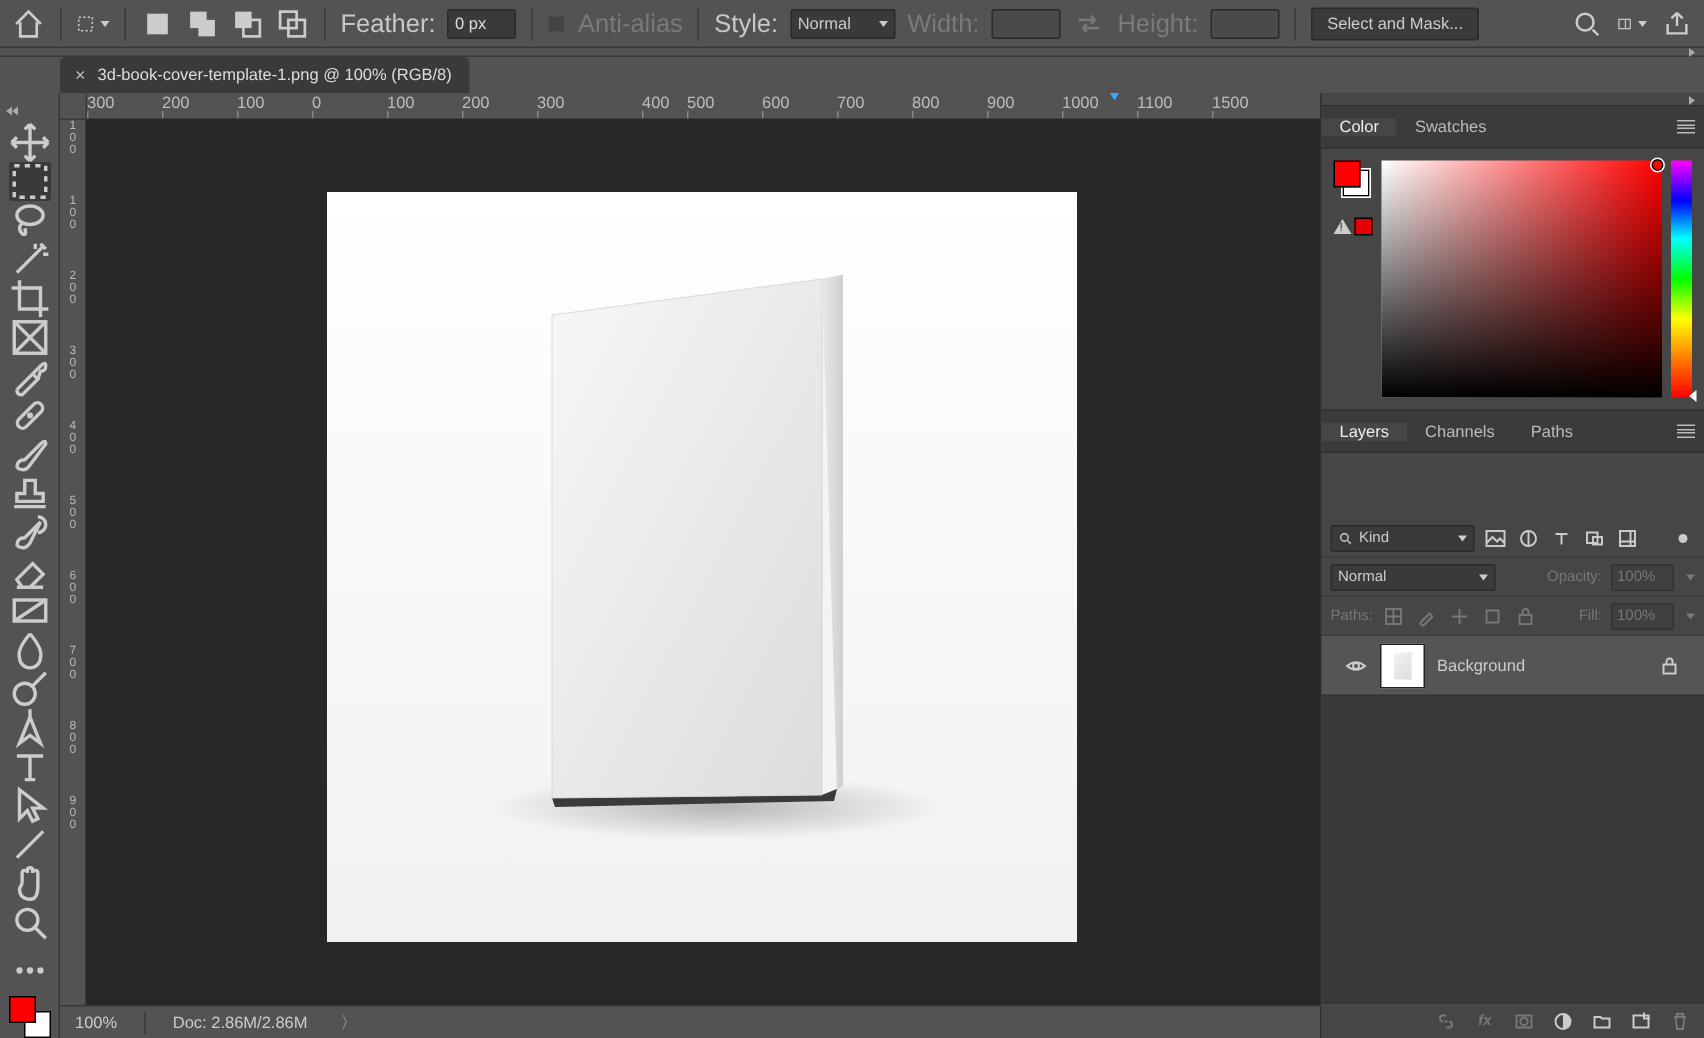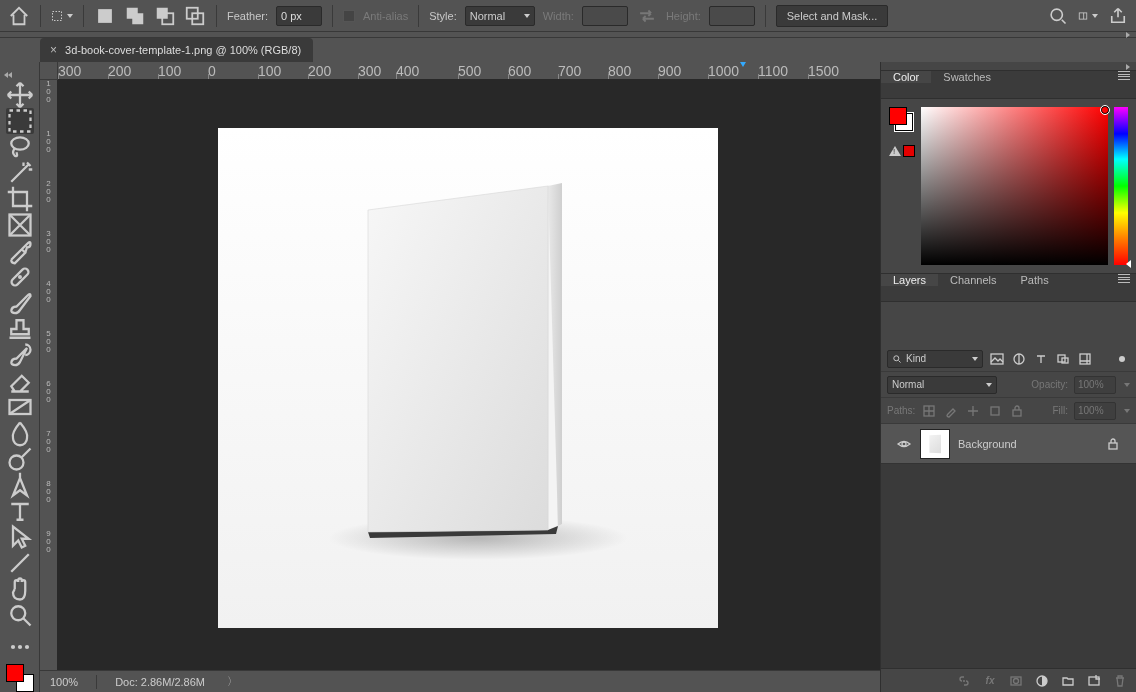--- a/index.html
+++ b/index.html
@@ -3,21 +3,21 @@
 <meta charset="utf-8">
 <style>
   * { box-sizing: border-box; margin: 0; padding: 0; font-family: "Segoe UI", Arial, sans-serif; }
   body { width: 1136px; height: 692px; background: #535353; color: #ccc; overflow: hidden; font-size: 11px; position: relative; }
   
   .options-bar { height: 32px; background: #535353; display: flex; align-items: center; padding: 0 8px; gap: 8px; border-bottom: 1px solid #383838; }
   .options-left { display: flex; align-items: center; gap: 8px; }
   .divider-v { width: 1px; height: 22px; background: #3a3a3a; margin: 0 2px; }
   .opt-btn { width: 22px; height: 22px; display: flex; align-items: center; justify-content: center; cursor: pointer; border-radius: 2px; }
   .dropdown-caret { width: 0; height: 0; border-left: 3px solid transparent; border-right: 3px solid transparent; border-top: 4px solid #ccc; margin-left: 2px; }
-  .opt-label { color: #c8c8c8; font-size: 11px; }
+  .opt-label { color: #c8c8c8; font-size: 17px; }
   .opt-label.disabled { color: #7a7a7a; }
   .opt-input { background: #3a3a3a; border: 1px solid #2a2a2a; color: #ddd; height: 20px; width: 46px; padding: 0 4px; font-size: 11px; border-radius: 2px; }
   .opt-input.disabled { background: #4a4a4a; color: #888; }
   .checkbox { width: 12px; height: 12px; border: 1px solid #777; background: #444; display: inline-block; }
   .checkbox.disabled { border-color: #555; }
   .select-box { background: #3a3a3a; border: 1px solid #2a2a2a; height: 20px; display: flex; align-items: center; padding: 0 4px; gap: 4px; border-radius: 2px; cursor: pointer; }
   .mask-btn { background: #3a3a3a; border: 1px solid #2a2a2a; height: 22px; padding: 0 10px; display: flex; align-items: center; font-size: 11px; border-radius: 2px; cursor: pointer; }
   .options-right { margin-left: auto; display: flex; align-items: center; gap: 10px; }
   .icon-box { width: 20px; height: 20px; display: flex; align-items: center; justify-content: center; cursor: pointer; }
   .arrow-end { width: 10px; height: 6px; display:flex; justify-content:flex-end;}
@@ -39,38 +39,38 @@
   .tool-spacer { height: 6px; }
   .color-swatches { margin-top: 4px; width: 28px; height: 28px; position: relative; }
   .fg-color { position: absolute; width: 18px; height: 18px; background: #ff0000; border: 1px solid #000; top: 0; left: 0; z-index: 2; }
   .bg-color { position: absolute; width: 18px; height: 18px; background: #fff; border: 1px solid #000; bottom: 0; right: 0; z-index: 1; }
   
   .canvas-wrap { flex: 1; display: flex; flex-direction: column; background: #282828; position: relative; }
   .ruler-h { height: 18px; background: #535353; border-bottom: 1px solid #282828; display: flex; position: relative; overflow: hidden; }
   .ruler-corner { position:absolute; left:0; top:0; width:18px; height:18px; background:#535353; border-right:1px solid #3a3a3a; border-bottom:1px solid #3a3a3a; z-index:3; }
   .ruler-h-ticks { position:absolute; left:18px; right:0; top:0; bottom:0; }
   .ruler-tick-h { position:absolute; top:0; bottom:0; display:flex; flex-direction:column; justify-content:flex-start; }
-  .ruler-tick-h .lbl { font-size:14px; color:#bbb; margin-top:1px; }
+  .ruler-tick-h .lbl { font-size:11px; color:#bbb; margin-top:1px; }
   .ruler-tick-h .tick { position:absolute; bottom:0; width:1px; height:5px; background:#888; left:0;}
   .canvas-inner { flex:1; display:flex; position:relative; }
   .ruler-v { width:18px; background:#535353; border-right:1px solid #282828; position:relative; overflow:hidden; }
   .ruler-tick-v { position:absolute; left:0; right:0; display:flex; }
   .ruler-tick-v .lbl { font-size:8px; color:#bbb; writing-mode: horizontal-tb; line-height:8px; display:flex; flex-direction:column; align-items:center; width:100%;}
   .ruler-tick-v .lbl span { display:block; }
   .viewport { flex:1; background:#282828; position:relative; overflow:hidden; }
   .artboard { position:absolute; background:#fff; }
   .book { position:absolute; }
   .status-bar { height: 22px; background: #535353; border-top: 1px solid #383838; display:flex; align-items:center; padding: 0 10px; gap: 18px; font-size: 11px; color:#ccc; }
   .status-bar .sep { width:1px; height:14px; background:#3a3a3a; }
   .status-bar .chev { margin-left: 4px; color:#aaa; }
   
   .panels { width: 256px; background: #464646; display:flex; flex-direction:column; border-left:1px solid #2f2f2f; }
   .panels .arrow-end2 { align-self:flex-end; margin:2px 6px 0 0;}
   .panel { background:#464646; border-top:1px solid #2f2f2f; display:flex; flex-direction:column; }
-  .panel-tabs { height: 28px; display:flex; align-items:flex-start; border-bottom:1px solid #2f2f2f; background:#3b3b3b; }
+  .panel-tabs { height: 28px; display:flex; align-items:center; border-bottom:1px solid #2f2f2f; background:#3b3b3b; }
   .panel-tab { padding: 0 12px; display:flex; align-items:center; font-size:11px; color:#bbb; cursor:pointer; }
   .panel-tab.active { background:#464646; color:#eee; }
   .panel-menu { margin-left:auto; width:24px; display:flex; align-items:center; justify-content:center; cursor:pointer; }
   .panel-menu .lines { width:12px; height:9px; display:flex; flex-direction:column; justify-content:space-between; }
   .panel-menu .lines span { height:1px; background:#bbb; }
   
   .color-body { padding: 8px; display:flex; gap:6px; align-items:flex-start; }
   .color-samples { display:flex; flex-direction:column; gap:14px; }
   .color-pair { position:relative; width:24px; height:24px; }
   .color-pair .fg { position:absolute; width:18px; height:18px; top:0; left:0; background:#ff0000; border:1px solid #000; z-index:2;}
@@ -364,21 +364,21 @@
             <span class="tick"></span>
           </div>
           <div class="ruler-tick-h" style="left: 250px;">
             <span class="lbl">200</span>
             <span class="tick"></span>
           </div>
           <div class="ruler-tick-h" style="left: 300px;">
             <span class="lbl">300</span>
             <span class="tick"></span>
           </div>
-          <div class="ruler-tick-h" style="left: 338px; justify-content: flex-end;">
+          <div class="ruler-tick-h" style="left: 370px;">
             <span class="lbl">400</span>
             <span class="tick"></span>
           </div>
           <div class="ruler-tick-h" style="left: 400px;">
             <span class="lbl">500</span>
             <span class="tick"></span>
           </div>
           <div class="ruler-tick-h" style="left: 450px;">
             <span class="lbl">600</span>
             <span class="tick"></span>

